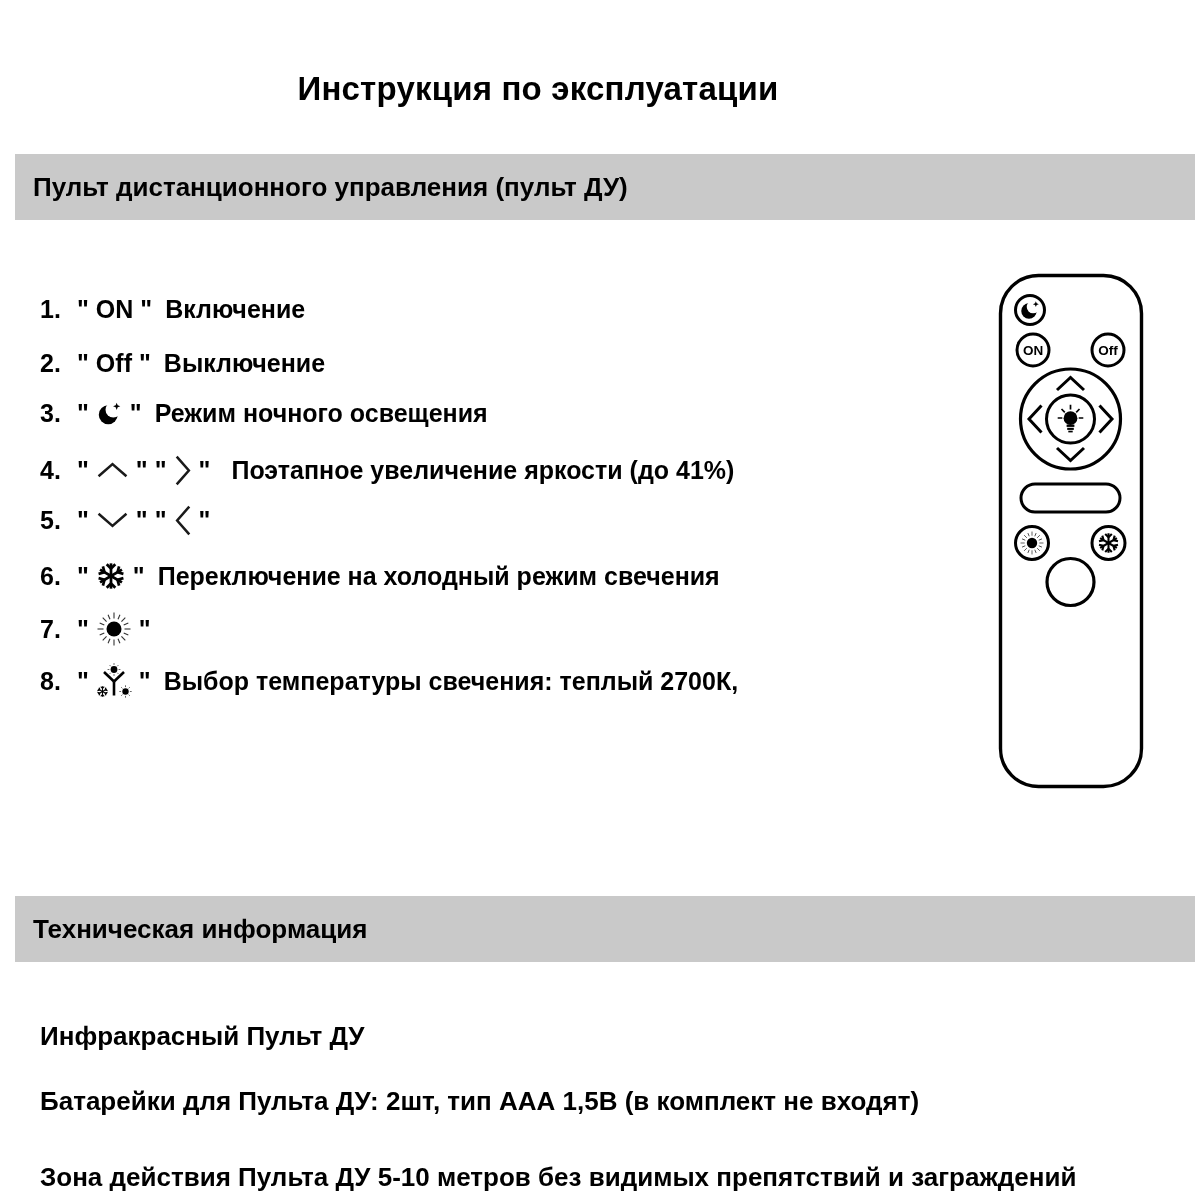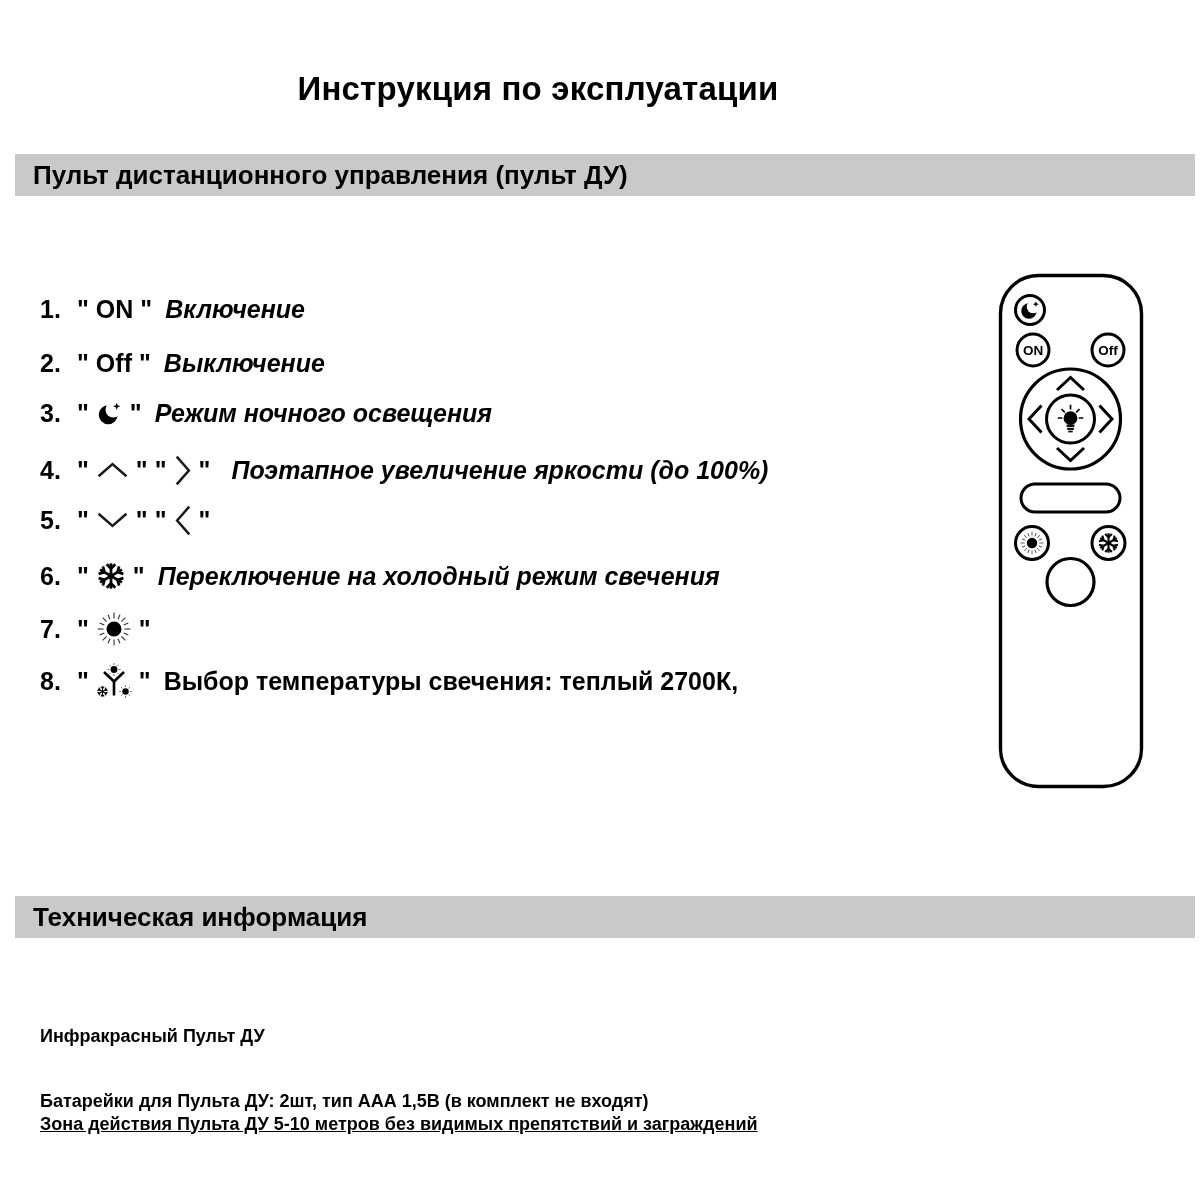--- a/index.html
+++ b/index.html
@@ -8,50 +8,50 @@
     background:#ffffff; color:#000;
     font-family:"Liberation Sans", sans-serif;
     font-weight:700;
     position:relative; overflow:hidden;
   }
   .page-title {
     position:absolute; top:70px; left:0; width:1076px;
     text-align:center; font-size:33px; letter-spacing:0.2px;
   }
   .section-bar {
-    position:absolute; left:15px; width:1180px; height:42px;
+    position:absolute; left:15px; width:1180px; height:66px;
     background:#c9c9c9; box-sizing:border-box;
     display:flex; align-items:center; padding-left:18px;
     font-size:26px;
   }
   .bar-remote { top:154px; }
   .bar-tech  { top:896px; }
 
   .row {
     position:absolute; left:40px; height:34px;
     display:flex; align-items:center; gap:7px;
     font-size:25px; white-space:nowrap;
   }
   .row .num { width:30px; flex:0 0 auto; }
   .row .q { flex:0 0 auto; }
-  .row .label { margin-left:6px;font-style:italic; }
+  .row .label { margin-left:6px; }
   .row .label-gap { margin-left:14px; }
   .icon-cell { display:flex; align-items:center; justify-content:center; flex:0 0 auto; }
   .row8 { align-items:flex-start; height:auto; }
   .row8 .line-one-cells { display:flex; align-items:center; gap:7px; height:30px; }
   .multiline { line-height:30px; margin-left:6px; }
   .multiline span { display:block;text-align:center; }
 
   .tech-line {
     position:absolute; left:40px; height:30px;
-    display:flex; align-items:center; font-size:18px; white-space:nowrap;
+    display:flex; align-items:center; font-size:26px; white-space:nowrap;
   }
   .tl-0 { top:1021px; }
   .tl-1 { top:1086px; }
-  .tl-2 { top:1109px;text-decoration:underline; }
+  .tl-2 { top:1162px; }
 
   .remote-wrap { position:absolute; left:998px; top:273px; }
   svg { display:block; }
   .defs-svg { position:absolute; width:0; height:0; }
 </style>
 </head>
 <body>
 
 <svg class="defs-svg" aria-hidden="true">
   <defs>
@@ -236,21 +236,21 @@
       </svg>
     </span>
   <span class="q">"</span>
   <span class="q">"</span>
   <span class="icon-cell">
       <svg width="18" height="33">
         <use href="#sym-chevron-right" width="18" height="33"></use>
       </svg>
     </span>
   <span class="q">"</span>
-  <span class="label label-gap">Поэтапное увеличение яркости (до 100%)</span>
+  <span class="label label-gap">Поэтапное увеличение яркости (до 41%)</span>
 </div>
 
 <div class="row" style="top:503px">
   <span class="num">5.</span>
   <span class="q">"</span>
   <span class="icon-cell">
       <svg width="33" height="18">
         <use href="#sym-chevron-down" width="33" height="18"></use>
       </svg>
     </span>

